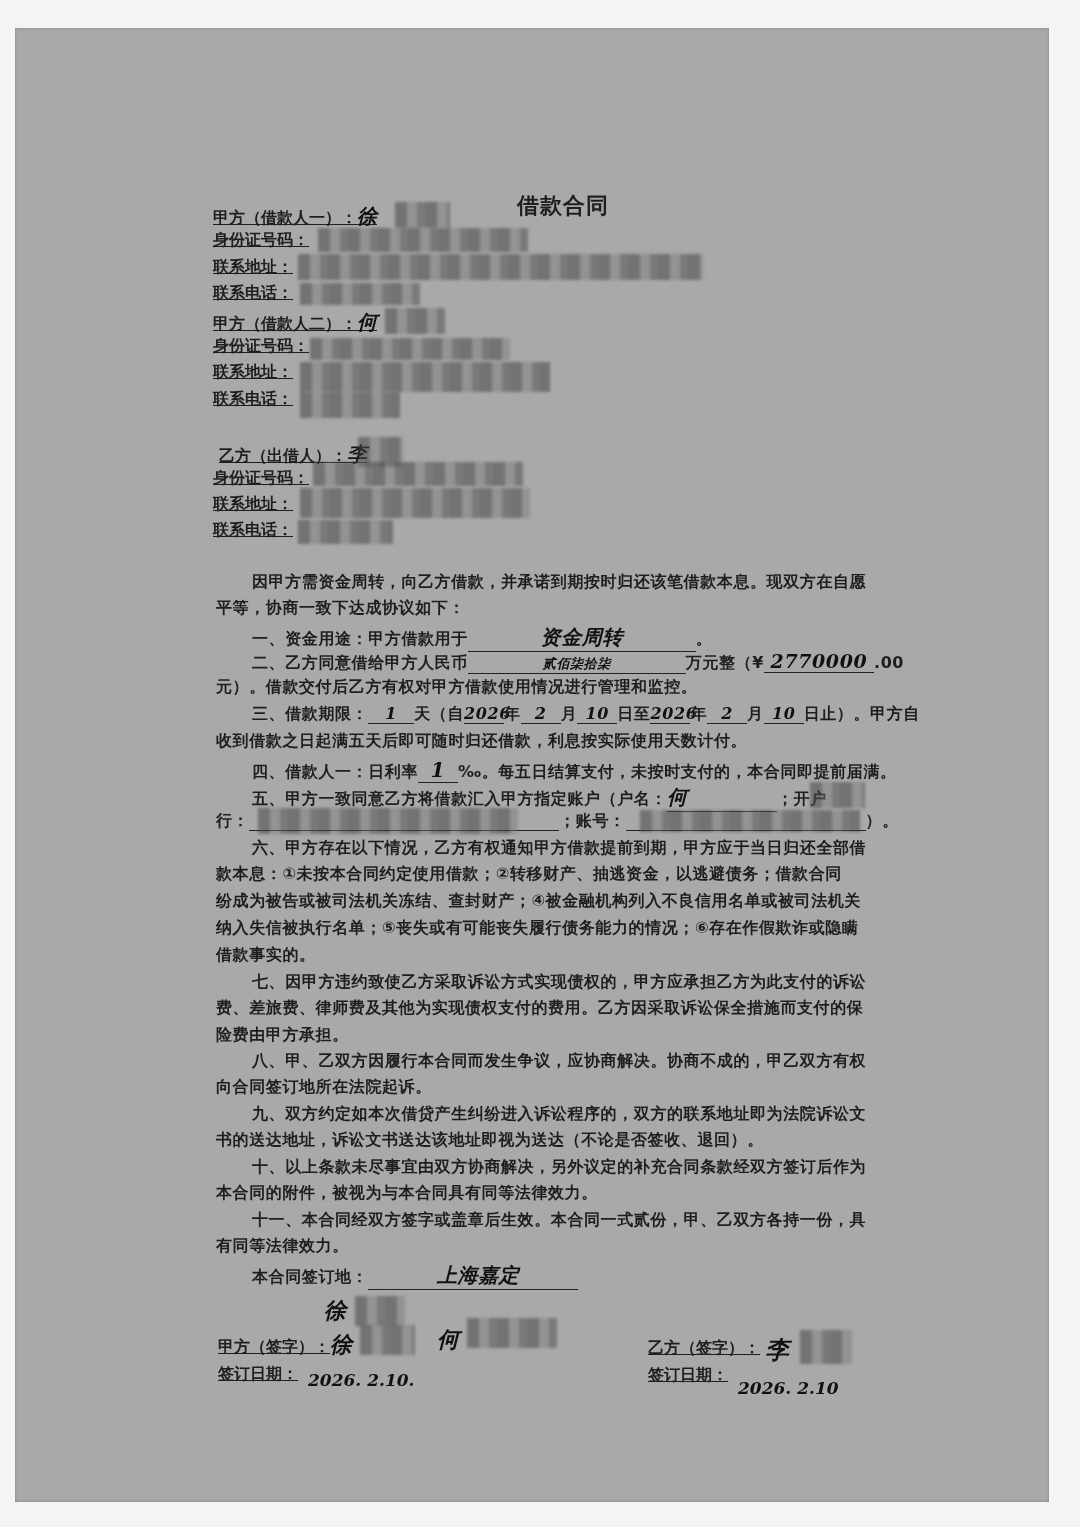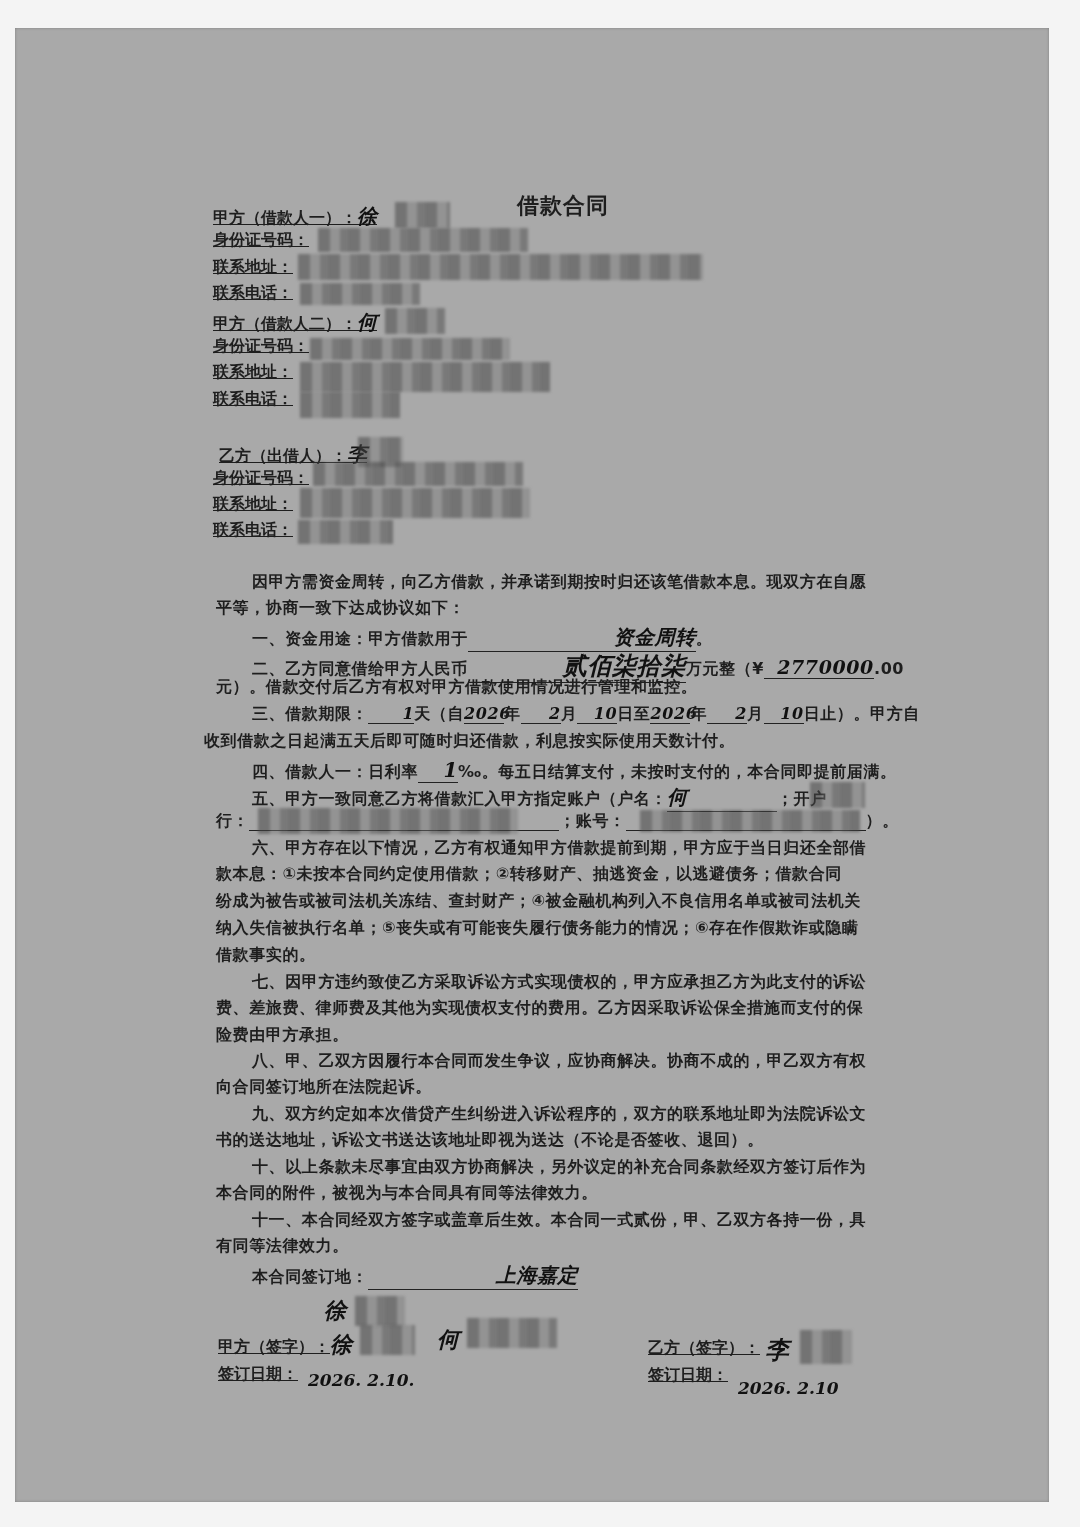--- a/index.html
+++ b/index.html
@@ -8,21 +8,21 @@
   .page { position:absolute; left:15px; top:28px; width:1034px; height:1474px; background:#a9a9a9;
           box-shadow: inset 0 0 3px rgba(0,0,0,0.25); }
   .abs { position:absolute; white-space:nowrap; }
   .title { left:517px; top:143px; font-size:22px; font-weight:bold; letter-spacing:1px;margin-top:48px; }
   .lbl { font-size:16px; font-weight:bold;text-decoration:underline; }
   .body-line { font-size:16px; font-weight:bold; letter-spacing:0.6px; }
   .redact { position:absolute; background:
       repeating-linear-gradient(90deg, rgba(70,70,70,0.55) 0 12px, rgba(120,120,120,0.45) 12px 22px, rgba(90,90,90,0.6) 22px 30px);
       filter:blur(1.5px); }
   .hand { font-family:"DejaVu Serif",serif; font-style:italic; font-weight:bold; color:#111; }
-  .uline { display:inline-block; border-bottom:1.5px solid #222; text-align:right; }
+  .uline { display:inline-block; border-bottom:1.5px solid #222; text-align:center; }
 </style>
 </head>
 <body>
 
 <div class="page"></div>
 
 <div class="abs title">借款合同</div>
 
 <div class="abs lbl" style="left:213px;top:203px">
   <span>甲方（借款人一）：</span><span class="hand" style="font-size:20px">徐</span>
@@ -58,28 +58,28 @@
 <div class="redact" style="left:298px;top:520px;width:95px;height:24px"></div>
 
 <div class="abs body-line" style="left:252px;top:572px">因甲方需资金周转，向乙方借款，并承诺到期按时归还该笔借款本息。现双方在自愿</div>
 <div class="abs body-line" style="left:216px;top:598px">平等，协商一致下达成协议如下：</div>
 
 <div class="abs body-line" style="left:252px;top:624px">
   <span>一、资金用途：甲方借款用于</span><span class="uline hand" style="width:228px;font-size:20px;font-weight:bold">资金周转</span><span>。</span>
 </div>
 
 <div class="abs body-line" style="left:252px;top:650px">
-  <span>二、乙方同意借给甲方人民币</span><span class="uline hand" style="width:218px;font-size:24px">贰佰柒拾柒</span><span>万元整（¥</span><span class="uline hand" style="width:110px;font-size:19px">2770000</span><span>.00</span>
+  <span>二、乙方同意借给甲方人民币</span><span class="uline hand" style="width:218px;font-size:13px">贰佰柒拾柒</span><span>万元整（¥</span><span class="uline hand" style="width:110px;font-size:19px">2770000</span><span>.00</span>
 </div>
 <div class="abs body-line" style="left:216px;top:677px">元）。借款交付后乙方有权对甲方借款使用情况进行管理和监控。</div>
 
 <div class="abs body-line" style="left:252px;top:704px">
   <span>三、借款期限：</span><span class="uline hand" style="width:46px">1</span><span>天（自</span><span class="uline hand" style="width:40px">2026</span><span>年</span><span class="uline hand" style="width:40px">2</span><span>月</span><span class="uline hand" style="width:40px">10</span><span>日至</span><span class="uline hand" style="width:40px">2026</span><span>年</span><span class="uline hand" style="width:40px">2</span><span>月</span><span class="uline hand" style="width:40px">10</span><span>日止）。甲方自</span>
 </div>
-<div class="abs body-line" style="left:204px;top:731px">收到借款之日起满五天后即可随时归还借款，利息按实际使用天数计付。</div>
+<div class="abs body-line" style="left:216px;top:731px">收到借款之日起满五天后即可随时归还借款，利息按实际使用天数计付。</div>
 
 <div class="abs body-line" style="left:252px;top:758px">
   <span>四、借款人一：日利率</span><span class="uline hand" style="width:40px;font-size:20px">1</span><span>‰。每五日结算支付，未按时支付的，本合同即提前届满。</span>
 </div>
 
 <div class="abs body-line" style="left:252px;top:784px">
   <span>五、甲方一致同意乙方将借款汇入甲方指定账户（户名：</span><span class="uline hand" style="width:110px;font-size:20px;text-align:left">何</span><span>；开户</span>
 </div>
 <div class="redact" style="left:810px;top:782px;width:55px;height:26px"></div>
 <div class="abs body-line" style="left:216px;top:811px">
@@ -104,21 +104,21 @@
 <div class="abs body-line" style="left:252px;top:1104px">九、双方约定如本次借贷产生纠纷进入诉讼程序的，双方的联系地址即为法院诉讼文</div>
 <div class="abs body-line" style="left:216px;top:1130px">书的送达地址，诉讼文书送达该地址即视为送达（不论是否签收、退回）。</div>
 
 <div class="abs body-line" style="left:252px;top:1157px">十、以上条款未尽事宜由双方协商解决，另外议定的补充合同条款经双方签订后作为</div>
 <div class="abs body-line" style="left:216px;top:1183px">本合同的附件，被视为与本合同具有同等法律效力。</div>
 
 <div class="abs body-line" style="left:252px;top:1210px">十一、本合同经双方签字或盖章后生效。本合同一式贰份，甲、乙双方各持一份，具</div>
 <div class="abs body-line" style="left:216px;top:1236px">有同等法律效力。</div>
 
 <div class="abs body-line" style="left:252px;top:1262px">
-  <span>本合同签订地：</span><span class="uline hand" style="width:200px;font-size:20px;text-align:right;padding-left:10px">上海嘉定</span>
+  <span>本合同签订地：</span><span class="uline hand" style="width:200px;font-size:20px;text-align:center;padding-left:10px">上海嘉定</span>
 </div>
 
 <div class="abs hand" style="left:324px;top:1296px;font-size:22px">徐</div>
 <div class="redact" style="left:355px;top:1296px;width:50px;height:30px"></div>
 <div class="abs lbl" style="left:218px;top:1337px">甲方（签字）：</div>
 <div class="abs hand" style="left:330px;top:1330px;font-size:22px">徐</div>
 <div class="redact" style="left:360px;top:1325px;width:55px;height:30px"></div>
 <div class="abs hand" style="left:437px;top:1325px;font-size:22px">何</div>
 <div class="redact" style="left:467px;top:1318px;width:90px;height:30px"></div>
 <div class="abs lbl" style="left:218px;top:1364px">签订日期：</div>

